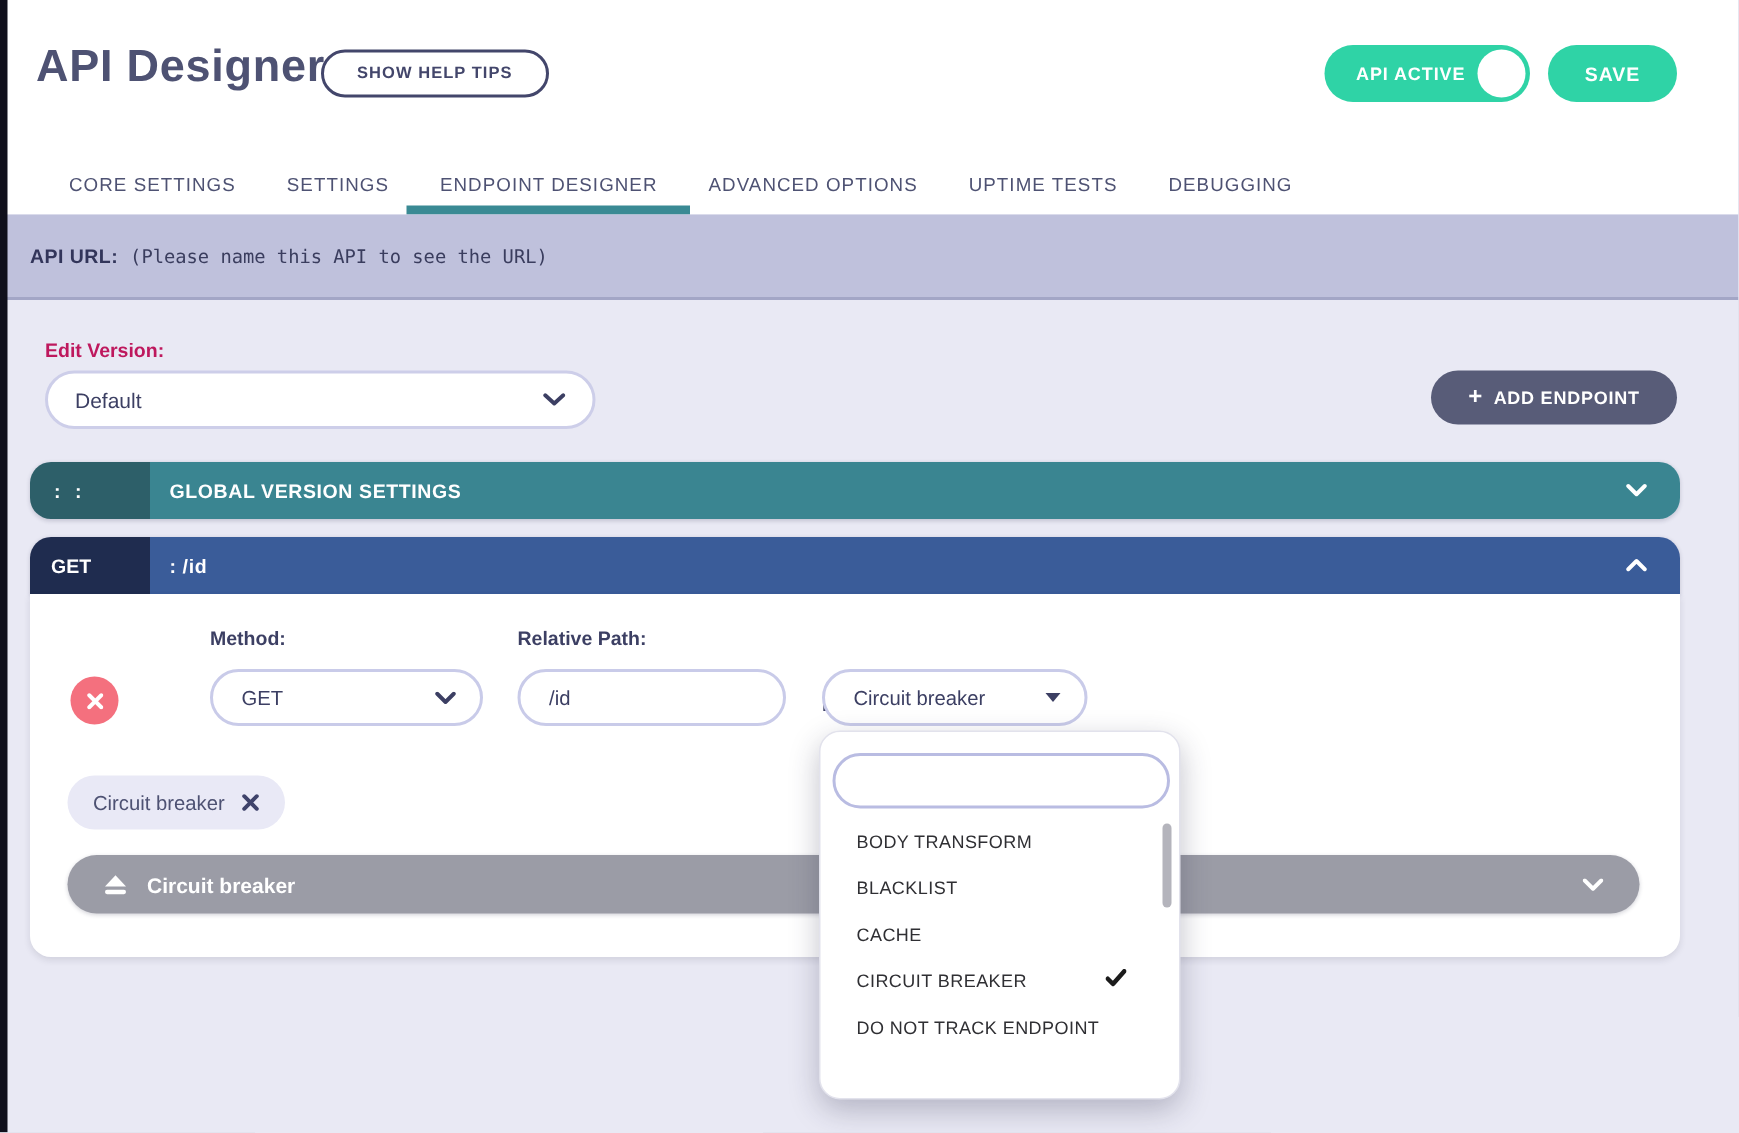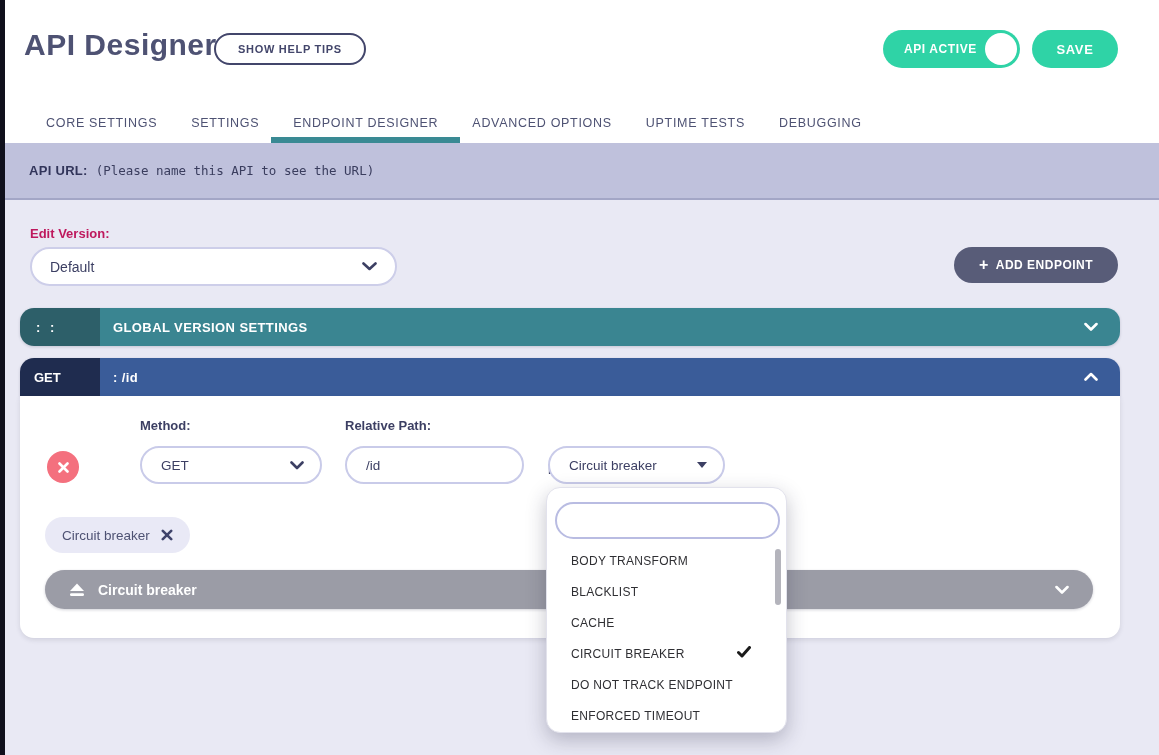--- a/index.html
+++ b/index.html
@@ -20,21 +20,21 @@
     font-weight:700; font-size:13px; letter-spacing:0.6px; display:flex; align-items:center; justify-content:center; cursor:pointer; }
 
   
   .tabs { position:absolute; left:46px; top:103px; height:40px; display:flex; gap:34px; align-items:center; }
   .tab { position:relative; height:40px; display:flex; align-items:center; font-size:12.5px; color:#4e5273;
     letter-spacing:0.7px; cursor:pointer; white-space:nowrap; }
   .tab-underline { position:absolute; left:-22px; right:-22px; bottom:0; height:6px; background:#3a8a94; }
 
   
   .api-url-bar { position:absolute; left:0; top:143px; width:1159px; height:57px; background:#bfc1dc;
-    border-bottom:2px solid #a3a6c6; display:flex; align-items:center; padding-left:29px; }
+    border-bottom:2px solid #a3a6c6; display:flex; align-items:center; padding-left:20px; }
   .api-url-label { font-weight:700; font-size:13px; color:#32355a; margin-right:8px; letter-spacing:0.3px; }
   .api-url-value { font-family:"DejaVu Sans Mono", monospace; font-size:12.5px; color:#3a3d5e; }
 
   
   .edit-version-label { position:absolute; left:30px; top:226px; font-size:13px; font-weight:700; color:#be185d; }
   .pill-select { background:#fff; border:2px solid #cdcee9; border-radius:21px; display:flex; align-items:center;
     justify-content:space-between; padding:0 18px; font-size:14px; color:#3c3f63; cursor:pointer; }
   .version-select { position:absolute; left:30px; top:247px; width:367px; height:39px; }
   .add-endpoint-btn { position:absolute; left:954px; top:247px; width:164px; height:36px; background:#585c78;
     border-radius:18px; color:#fff; display:flex; align-items:center; justify-content:center; gap:7px;
@@ -243,20 +243,16 @@
         <span class="item-check">
             <svg width="14" height="12" viewBox="0 0 14 12">
               <polyline points="1.5,6.5 5,10 12.5,1.5" fill="none" stroke="#1b1b1b" stroke-width="3" stroke-linecap="round" stroke-linejoin="round"></polyline>
             </svg>
           </span>
       </div>
       <div class="dropdown-item">
         <span>DO NOT TRACK ENDPOINT</span>
 
       </div>
-      <div class="dropdown-item">
-        <span>ENFORCED TIMEOUT</span>
-
-      </div>
     </div>
     <div class="dropdown-scroll-thumb"></div>
   </div>
 </div>
 
 </body></html>

